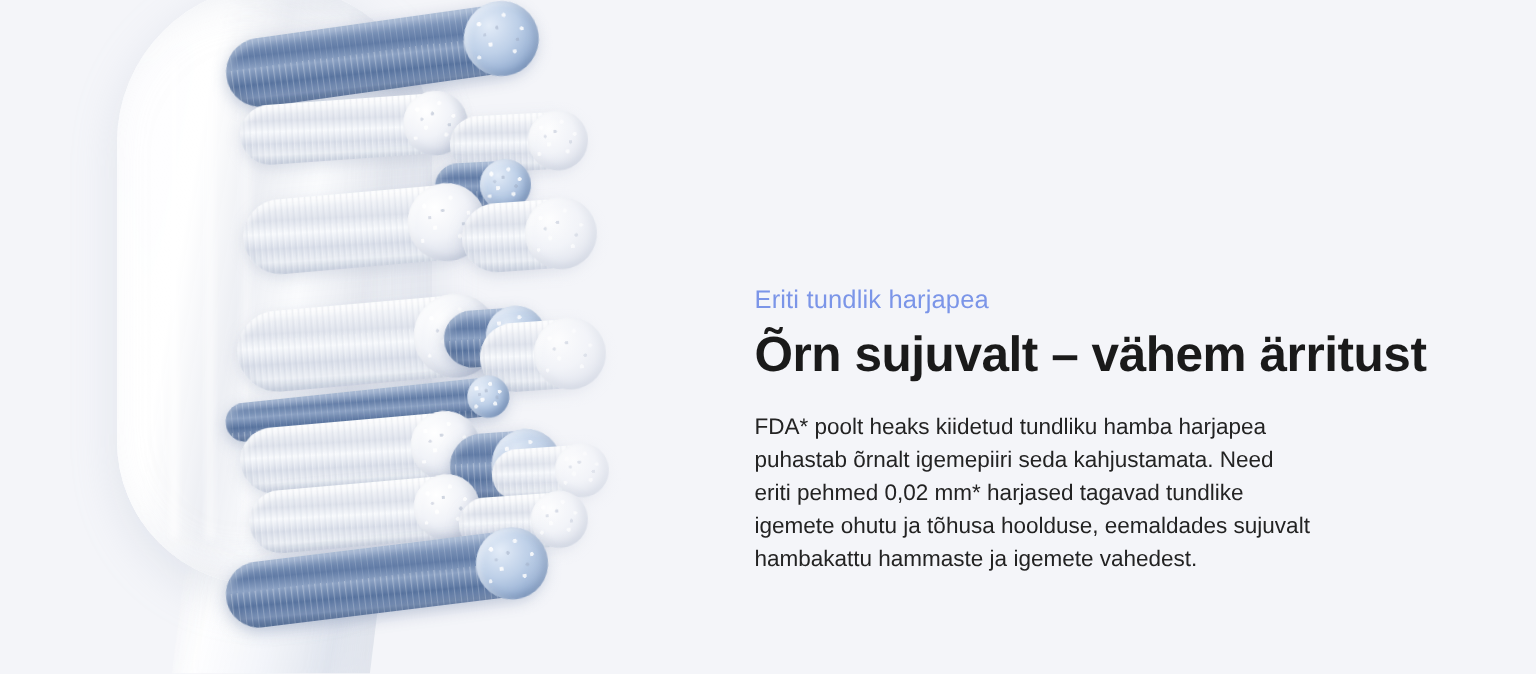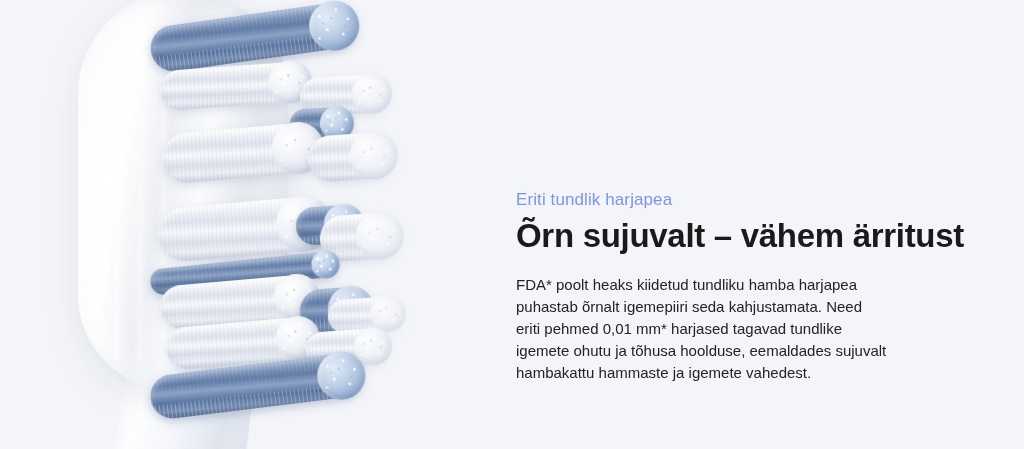--- a/index.html
+++ b/index.html
@@ -213,21 +213,21 @@
     right: 0;
     top: 0;
     width: 120px;
     height: 449px;
     background: linear-gradient(90deg, rgba(244,245,249,0) 0%, #f4f5f9 78%);
   }
 
   
   .copy-block {
     position: absolute;
-    left: 516px;
+    left: 503px;
     top: 188px;
     width: 500px;
   }
 
   .eyebrow {
     font-size: 17px;
     line-height: 24px;
     font-weight: 400;
     color: #7b95e8;
     letter-spacing: 0.1px;
@@ -321,16 +321,16 @@
         </div>
     </div>
     <div class="media-soft-edge"></div>
   </div>
 
   <div class="copy-block">
     <p class="eyebrow">Eriti tundlik harjapea</p>
 
     <h2 class="headline">Õrn sujuvalt – vähem ärritust</h2>
 
-    <p class="body-copy">FDA* poolt heaks kiidetud tundliku hamba harjapea puhastab õrnalt igemepiiri seda kahjustamata. Need eriti pehmed 0,01 mm* harjased tagavad tundlike igemete ohutu ja tõhusa hoolduse, eemaldades sujuvalt hambakattu hammaste ja igemete vahedest.</p>
+    <p class="body-copy">FDA* poolt heaks kiidetud tundliku hamba harjapea puhastab õrnalt igemepiiri seda kahjustamata. Need eriti pehmed 0,02 mm* harjased tagavad tundlike igemete ohutu ja tõhusa hoolduse, eemaldades sujuvalt hambakattu hammaste ja igemete vahedest.</p>
   </div>
 
 </div>
 
 </body></html>

